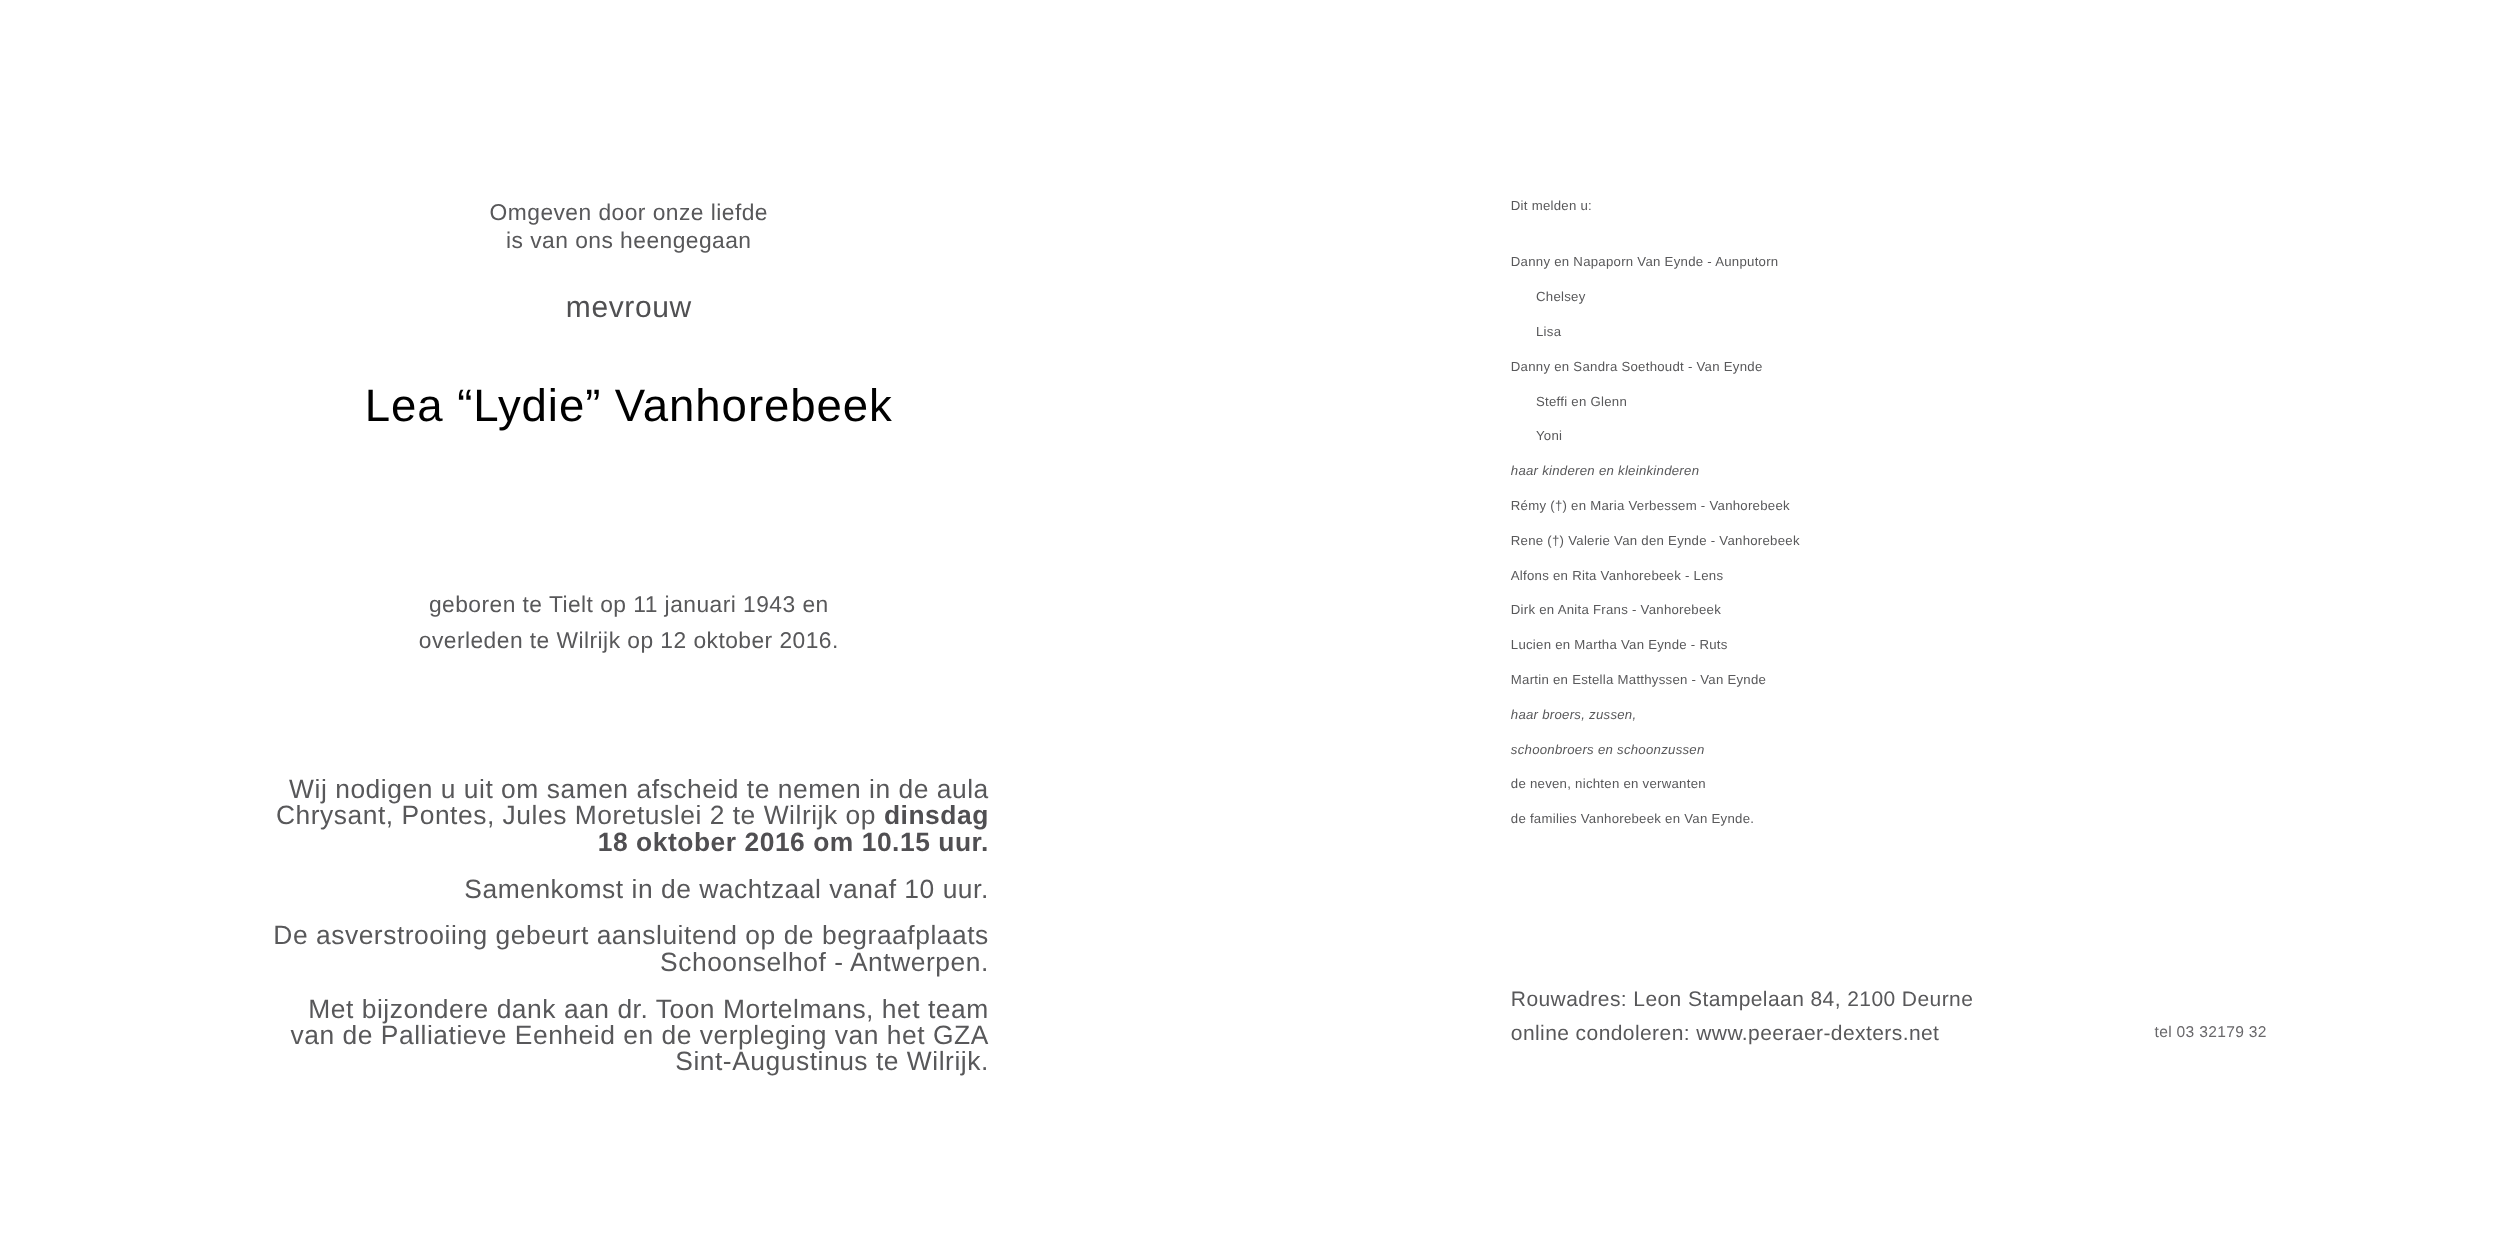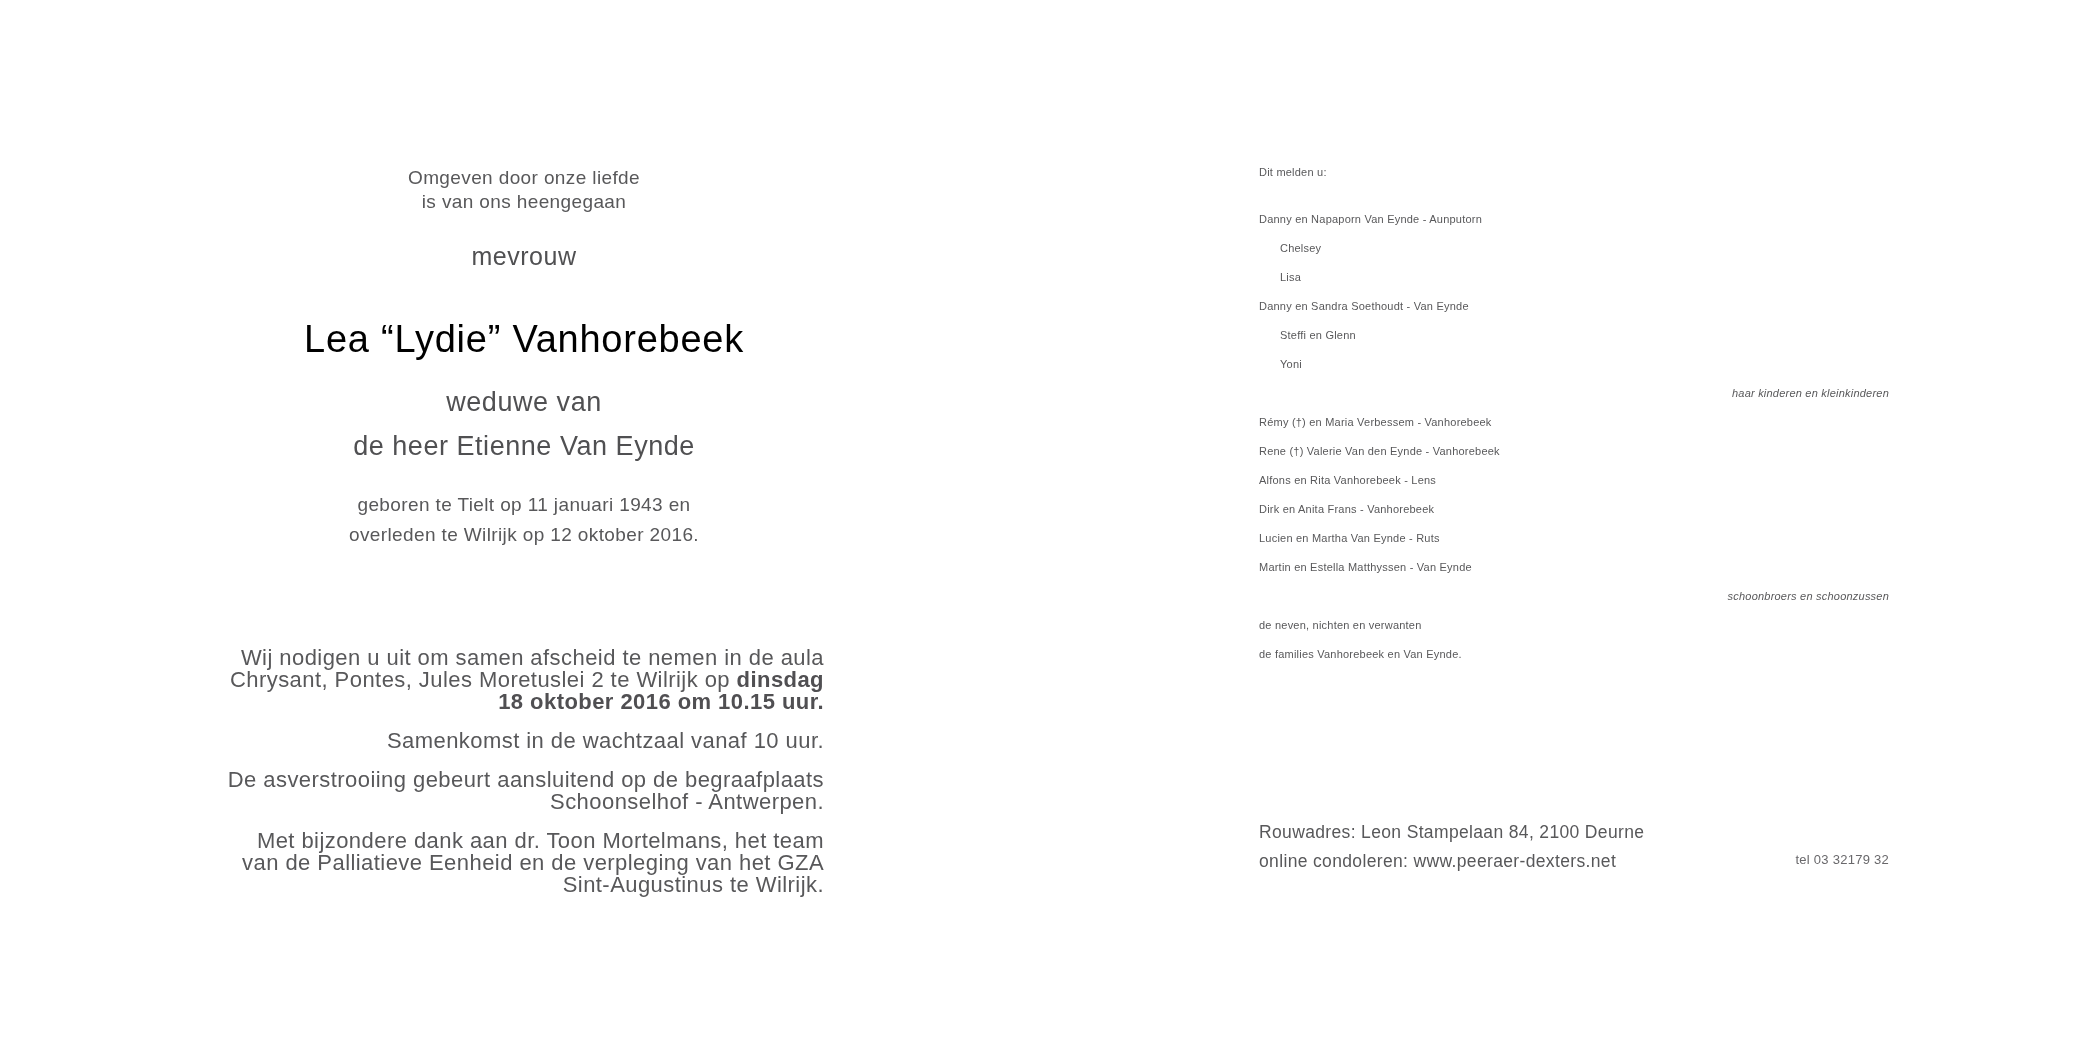--- a/index.html
+++ b/index.html
@@ -60,21 +60,20 @@
     top: 158px;
     width: 630px;
     font-size: 11px;
     line-height: 29px;
     letter-spacing: 0.02em;
   }
   .announce { margin: 0 0 18px 0; }
   .fam-line { white-space: nowrap; }
   .fam-line.indent { padding-left: 21px; }
   .fam-line.relation {
-    text-align: right;
     font-style: italic;
     white-space: normal;
   }
   .address-block {
     position: absolute;
     left: 210px;
     top: 818px;
     width: 630px;
     font-size: 17.5px;
     line-height: 29px;
@@ -101,24 +100,20 @@
 
     <div class="center-col intro">
       <div>Omgeven door onze liefde</div>
       <div>is van ons heengegaan</div>
     </div>
 
     <div class="center-col honorific">mevrouw</div>
 
     <div class="center-col deceased">Lea “Lydie” Vanhorebeek</div>
 
-    <div class="center-col widow">
-      <div>weduwe van</div>
-      <div>de heer Etienne Van Eynde</div>
-    </div>
 
     <div class="center-col dates">
       <div>geboren te Tielt op 11 januari 1943 en</div>
       <div>overleden te Wilrijk op 12 oktober 2016.</div>
     </div>
 
     <div class="body-col">
       <p><span>Wij nodigen u uit om samen afscheid te nemen in de aula Chrysant, Pontes, Jules Moretuslei 2 te Wilrijk op </span><b>dinsdag 18 oktober 2016 om 10.15 uur.</b></p>
       <p>Samenkomst in de wachtzaal vanaf 10 uur.</p>
       <p>De asverstrooiing gebeurt aansluitend op de begraafplaats Schoonselhof - Antwerpen.</p>
@@ -137,20 +132,21 @@
       <div class="fam-line">Danny en Sandra Soethoudt - Van Eynde</div>
       <div class="fam-line indent">Steffi en Glenn</div>
       <div class="fam-line indent">Yoni</div>
       <div class="fam-line relation">haar kinderen en kleinkinderen</div>
       <div class="fam-line">Rémy (†) en Maria Verbessem - Vanhorebeek</div>
       <div class="fam-line">Rene (†) Valerie Van den Eynde - Vanhorebeek</div>
       <div class="fam-line">Alfons en Rita Vanhorebeek - Lens</div>
       <div class="fam-line">Dirk en Anita Frans - Vanhorebeek</div>
       <div class="fam-line">Lucien en Martha Van Eynde - Ruts</div>
       <div class="fam-line">Martin en Estella Matthyssen - Van Eynde</div>
+      <div class="fam-line relation">haar broers, zussen,</div>
       <div class="fam-line relation">schoonbroers en schoonzussen</div>
       <div class="fam-line">de neven, nichten en verwanten</div>
       <div class="fam-line">de families Vanhorebeek en Van Eynde.</div>
     </div>
 
     <div class="address-block">
       <div>Rouwadres: Leon Stampelaan 84, 2100 Deurne</div>
       <div>online condoleren: www.peeraer-dexters.net</div>
     </div>
 

